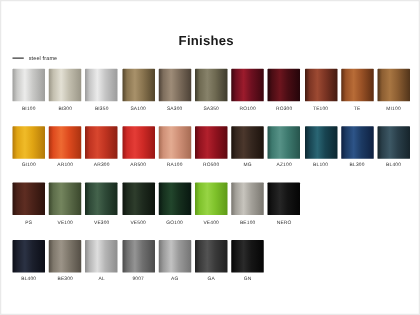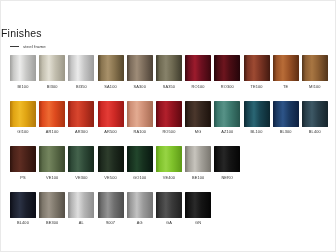--- a/index.html
+++ b/index.html
@@ -23,22 +23,23 @@
     box-sizing: border-box;
     border: 1px solid #e9e9e9;
   }
 
   
   #title {
     position: absolute;
     top: 26px;
     left: 0;
     width: 328px;
+    text-align: center;
     font-size: 10.5px;
-    font-weight: normal;
+    font-weight: bold;
     color: #1a1a1a;
     letter-spacing: 0.2px;
   }
 
   
   #legend {
     position: absolute;
     top: 43px;
     left: 9px;
     display: flex;

